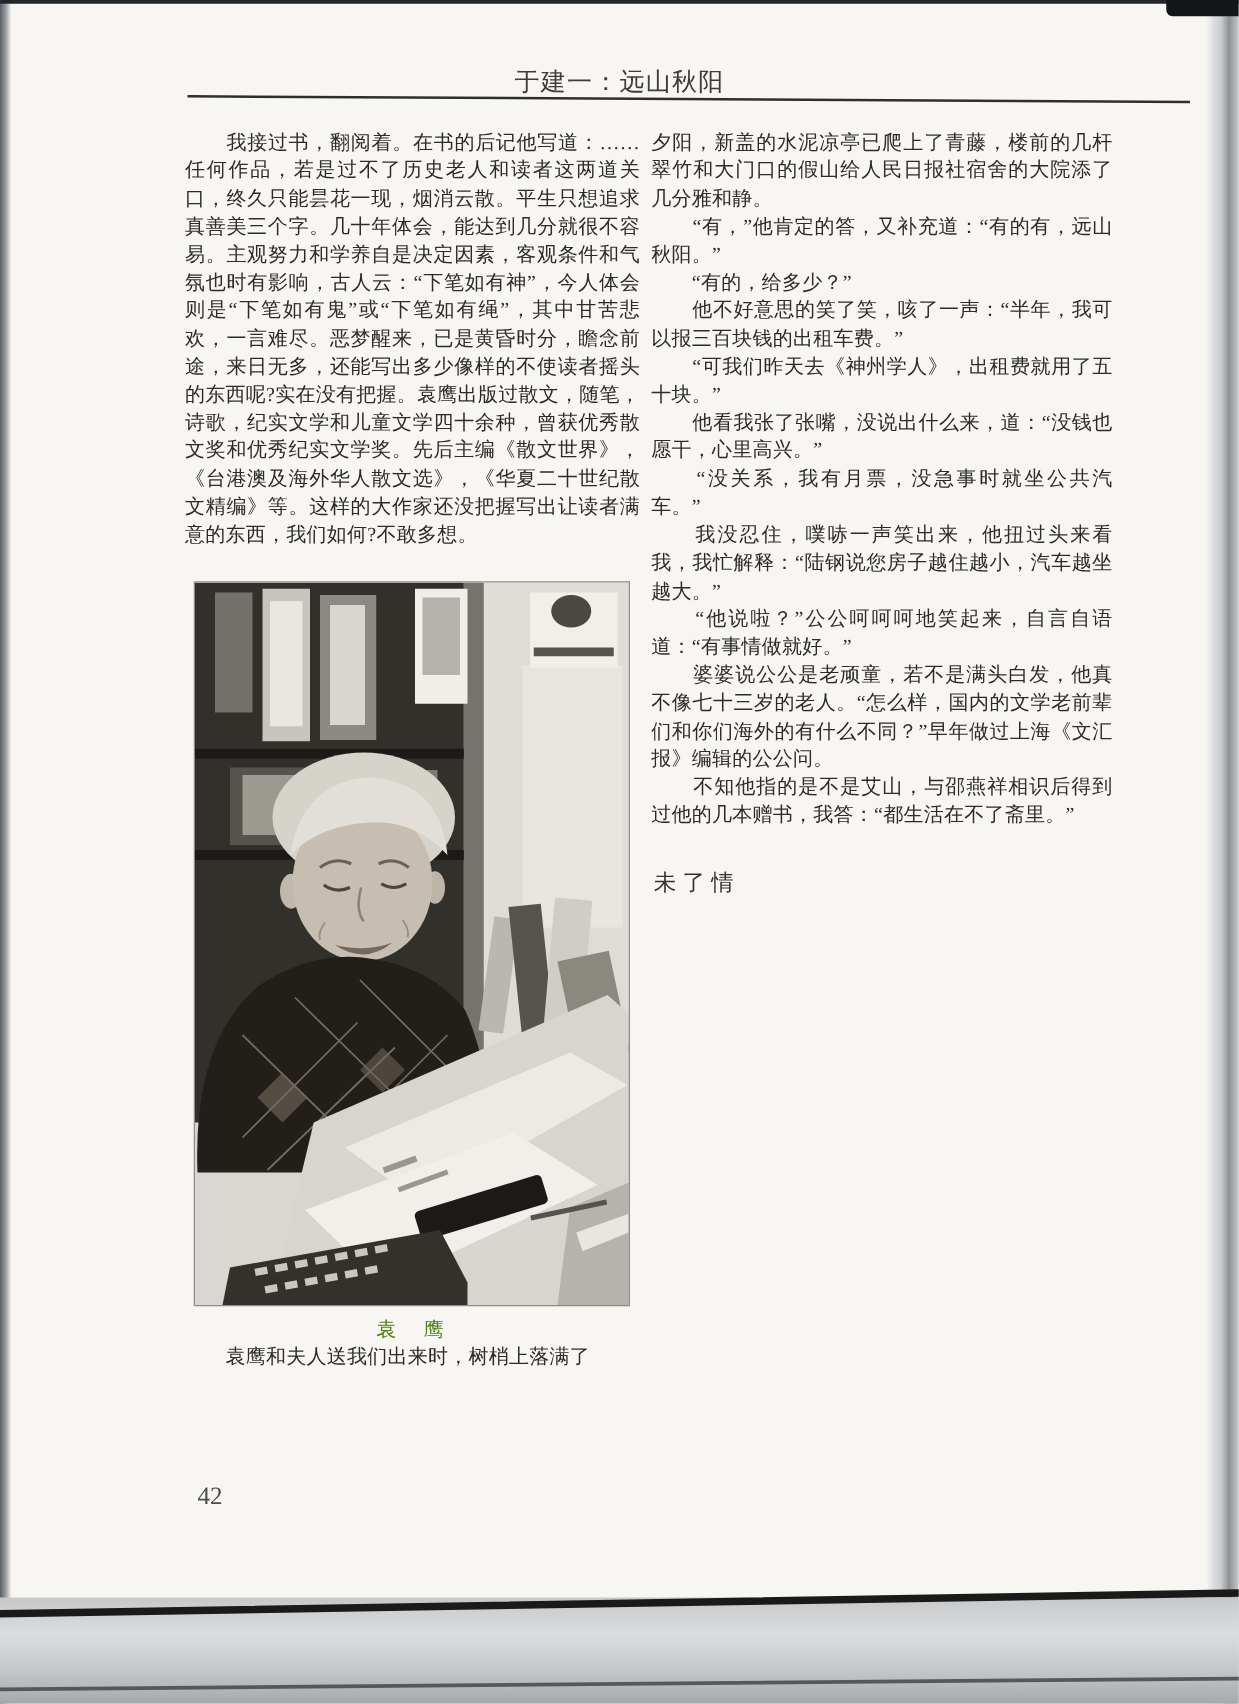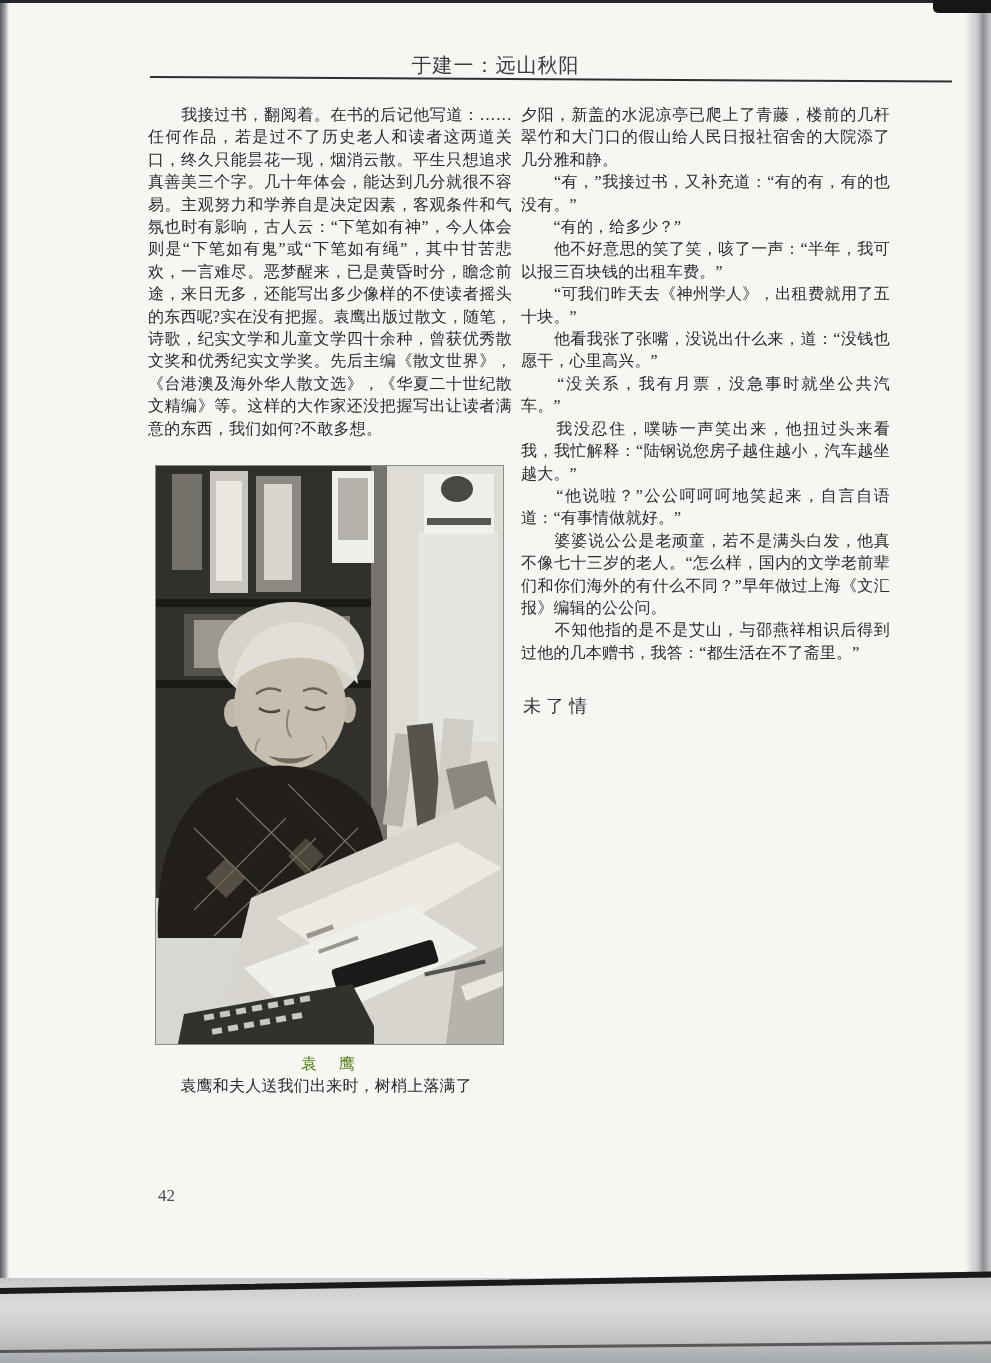--- a/index.html
+++ b/index.html
@@ -35,21 +35,21 @@
     color:#2b2b2b;letter-spacing:0.2px;}
   
   figure.photo{margin:26px 0 0 8px;width:347px;padding:0;}
   figure.photo svg{display:block;outline:1px solid #8d8d88;}
   figcaption.photo-caption{margin-top:10px;text-align:center;font-size:16px;letter-spacing:3px;color:#4d7c0f;}
   .caption-continuation{margin-top:4px;}
   
   h2.section-heading{margin:30px 0 24px 2px;font-size:18px;font-weight:normal;
     letter-spacing:5px;color:#333;}
   
-  .page-number{position:absolute;left:158px;top:1186px;font-size:17px;color:#4c4c4c;}
+  .page-number{position:absolute;left:158px;top:1186px;font-size:20px;color:#4c4c4c;}
 </style>
 </head>
 <body>
 
 <div>
 
   <div class="edge-left"></div>
   <div class="edge-right"></div>
   <div class="edge-top"></div>
   <div class="corner-tr"></div>
@@ -161,21 +161,21 @@
       </svg>
       <figcaption class="photo-caption">袁　鹰</figcaption>
     </figure>
 
     <p class="para caption-continuation">　　袁鹰和夫人送我们出来时，树梢上落满了</p>
   </section>
 
   <section class="col col-right">
     <div>
         <p class="para">夕阳，新盖的水泥凉亭已爬上了青藤，楼前的几杆翠竹和大门口的假山给人民日报社宿舍的大院添了几分雅和静。</p>
-        <p class="para">　　“有，”我接过书，又补充道：“有的有，有的也没有。”</p>
+        <p class="para">　　“有，”他肯定的答，又补充道：“有的有，远山秋阳。”</p>
         <p class="para">　　“有的，给多少？”</p>
         <p class="para">　　他不好意思的笑了笑，咳了一声：“半年，我可以报三百块钱的出租车费。”</p>
         <p class="para">　　“可我们昨天去《神州学人》，出租费就用了五十块。”</p>
         <p class="para">　　他看我张了张嘴，没说出什么来，道：“没钱也愿干，心里高兴。”</p>
         <p class="para">　　“没关系，我有月票，没急事时就坐公共汽车。”</p>
         <p class="para">　　我没忍住，噗哧一声笑出来，他扭过头来看我，我忙解释：“陆钢说您房子越住越小，汽车越坐越大。”</p>
         <p class="para">　　“他说啦？”公公呵呵呵地笑起来，自言自语道：“有事情做就好。”</p>
         <p class="para">　　婆婆说公公是老顽童，若不是满头白发，他真不像七十三岁的老人。“怎么样，国内的文学老前辈们和你们海外的有什么不同？”早年做过上海《文汇报》编辑的公公问。</p>
         <p class="para">　　不知他指的是不是艾山，与邵燕祥相识后得到过他的几本赠书，我答：“都生活在不了斋里。”</p>
       </div>

